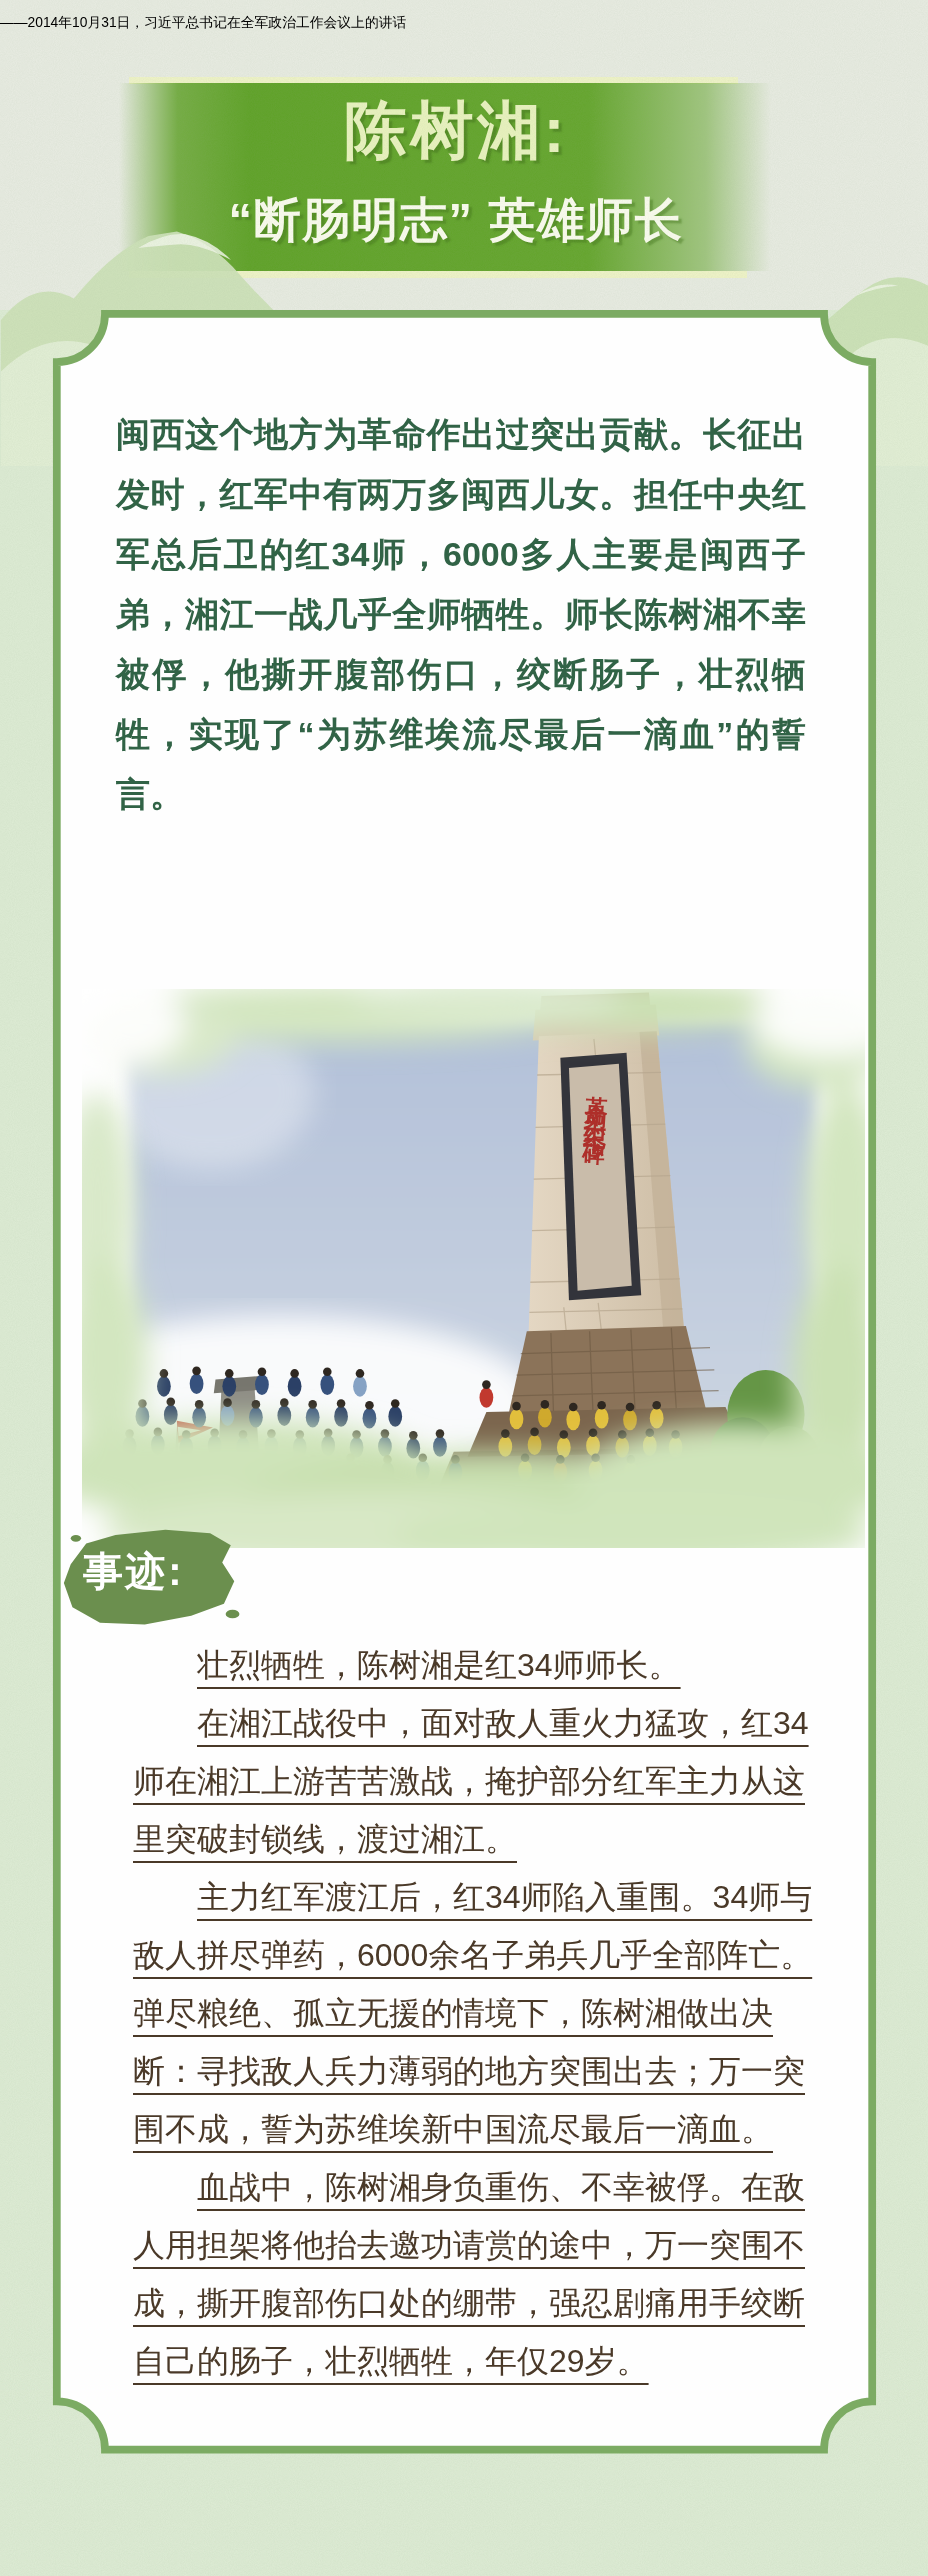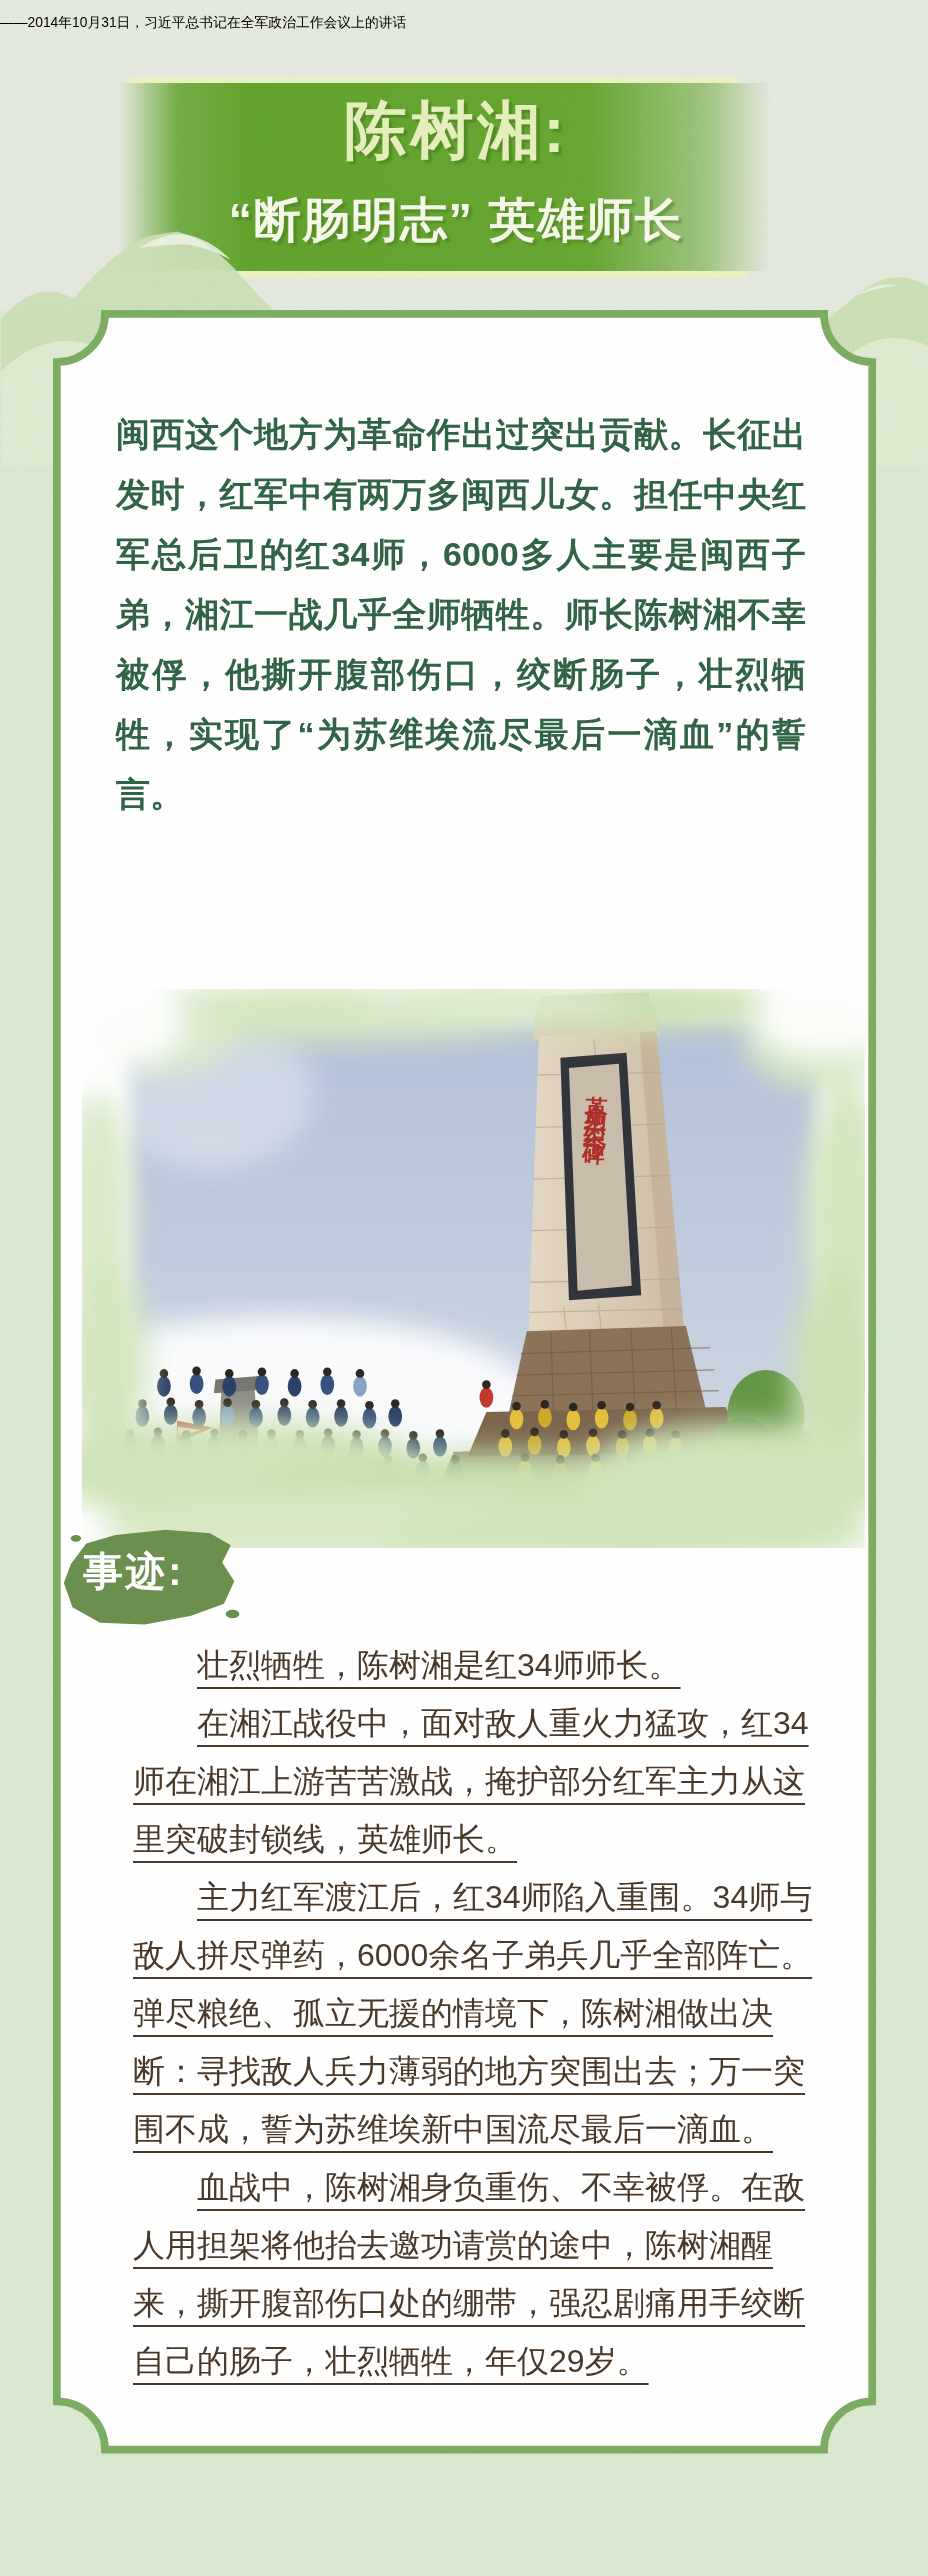--- a/index.html
+++ b/index.html
@@ -292,19 +292,19 @@
 
   <svg class="card-content deeds-label-svg" width="181" height="105" viewBox="0 0 210 122">
     <path d="M10,42 L28,18 L62,8 L120,2 L172,6 L196,20 L186,40 L200,62 L188,88 L150,102 L96,112 L44,110 L12,92 L2,64 Z" fill="#6b8f4e"></path>
     <ellipse cx="198" cy="100" rx="8" ry="5" fill="#6b8f4e"></ellipse>
     <ellipse cx="16" cy="12" rx="6" ry="4" fill="#6b8f4e"></ellipse>
   </svg>
   <p class="card-content deeds-label">事迹:</p>
 
   <div class="card-content deeds">
     <p>壮烈牺牲，陈树湘是红34师师长。</p>
-    <p>在湘江战役中，面对敌人重火力猛攻，红34师在湘江上游苦苦激战，掩护部分红军主力从这里突破封锁线，英雄师长。</p>
+    <p>在湘江战役中，面对敌人重火力猛攻，红34师在湘江上游苦苦激战，掩护部分红军主力从这里突破封锁线，渡过湘江。</p>
     <p>主力红军渡江后，红34师陷入重围。34师与敌人拼尽弹药，6000余名子弟兵几乎全部阵亡。弹尽粮绝、孤立无援的情境下，陈树湘做出决断：寻找敌人兵力薄弱的地方突围出去；万一突围不成，誓为苏维埃新中国流尽最后一滴血。</p>
-    <p>血战中，陈树湘身负重伤、不幸被俘。在敌人用担架将他抬去邀功请赏的途中，陈树湘醒来，撕开腹部伤口处的绷带，强忍剧痛用手绞断自己的肠子，壮烈牺牲，年仅29岁。</p>
+    <p>血战中，陈树湘身负重伤、不幸被俘。在敌人用担架将他抬去邀功请赏的途中，万一突围不成，撕开腹部伤口处的绷带，强忍剧痛用手绞断自己的肠子，壮烈牺牲，年仅29岁。</p>
   </div>
 
 </div>
 
 
 </body></html>

